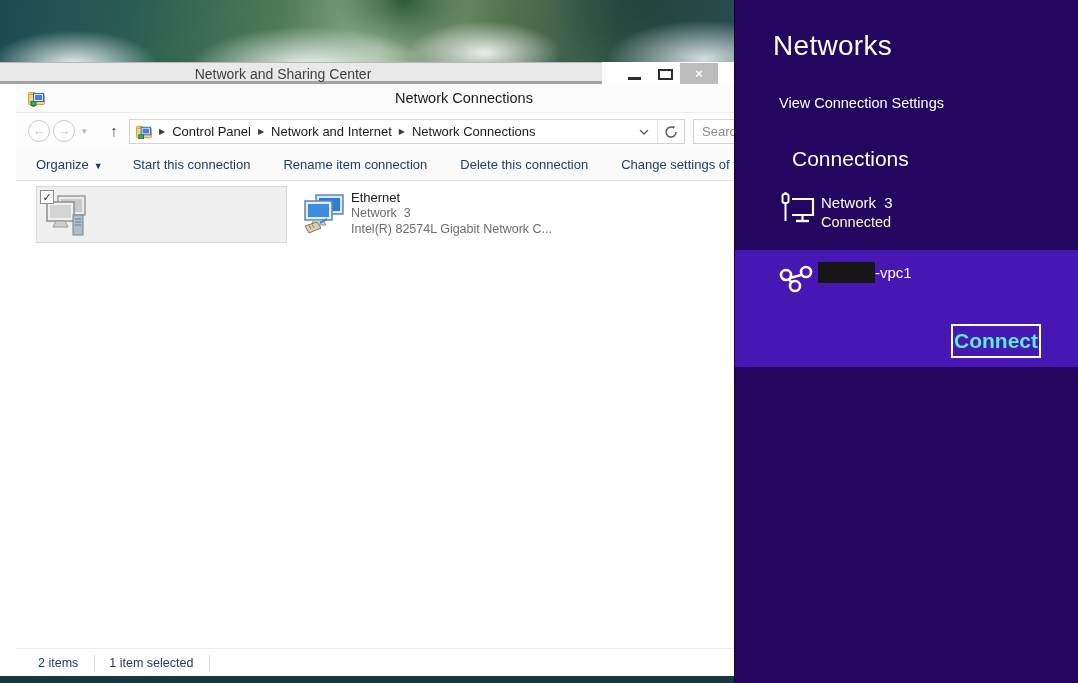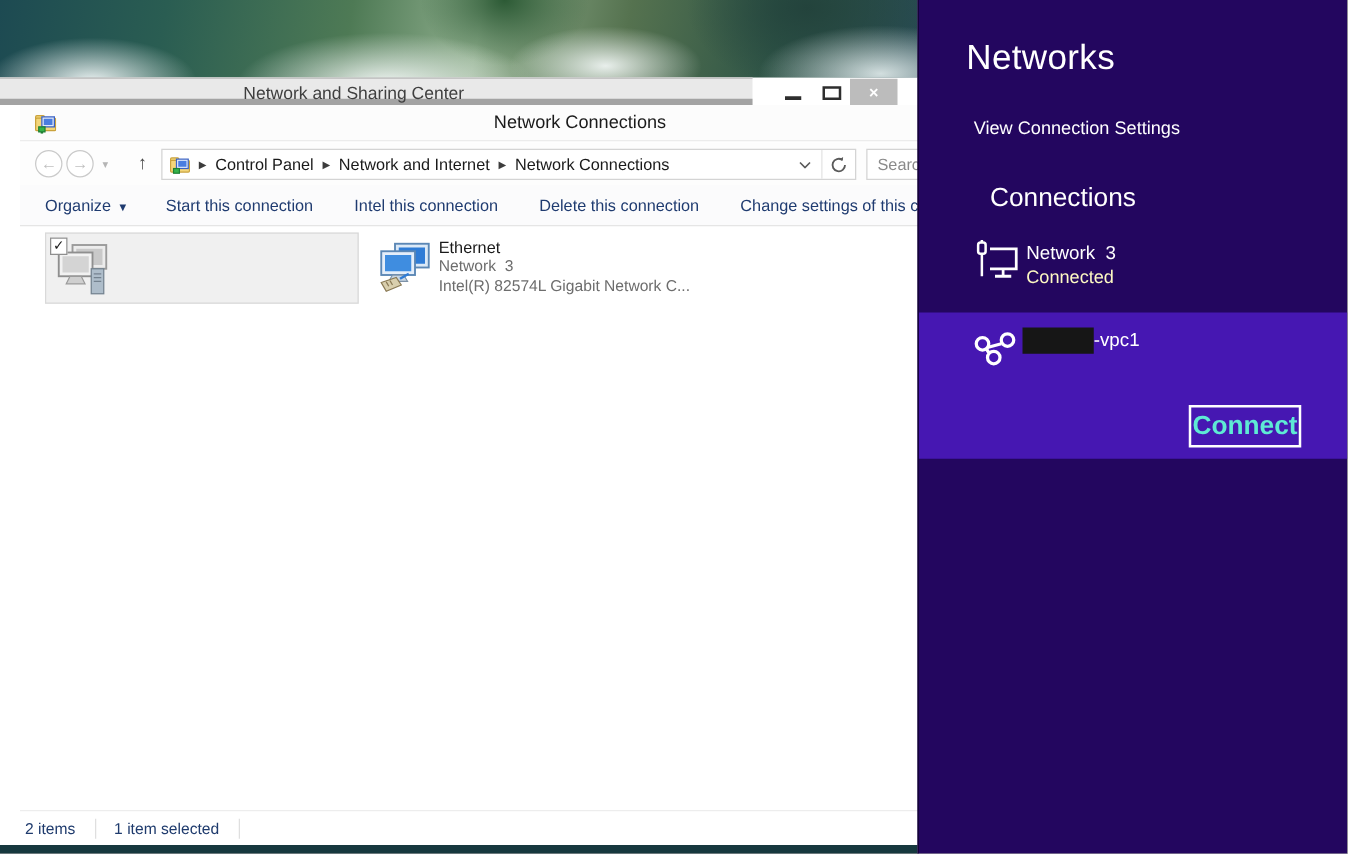--- a/index.html
+++ b/index.html
@@ -15,21 +15,21 @@
       radial-gradient(110px 45px at 66% 85%, rgba(248,252,252,.9), rgba(255,255,255,0) 70%),
       radial-gradient(140px 55px at 96% 95%, rgba(240,248,248,.85), rgba(255,255,255,0) 70%),
       radial-gradient(90px 70px at 55% 0%, #2c5a35, rgba(44,90,53,0) 75%),
       radial-gradient(120px 80px at 88% 10%, #23433c, rgba(35,67,60,0) 80%),
       linear-gradient(100deg, #1d4a52 0%, #2a5d52 18%, #4e7a55 38%, #8fae8d 52%, #55724f 68%, #2f5547 84%, #274a52 100%);
   }
   .desktop-strip { position:absolute; left:0; top:676px; width:734px; height:7px; background:#16383e; }
 
   
   .nsc-bar { position:absolute; left:0; top:62px; width:602px; height:22px;
-    background:#e9e9e9; border-top:1px solid #b9b9b9; border-bottom:5px solid #a3a3a3; }
+    background:#e9e9e9; border-top:1px solid #b9b9b9; border-bottom:3px solid #a3a3a3; }
   .nsc-title { position:absolute; left:0; top:3px; width:566px; text-align:center;
     font-size:14px; color:#3f3f3f; }
   .cap-min { position:absolute; left:628px; top:14px; width:13px; height:3px; background:#2e2e2e; cursor:pointer; }
   .cap-max { position:absolute; left:658px; top:6px; width:15px; height:11px; border:2px solid #2e2e2e; background:transparent; cursor:pointer; }
   .cap-close { position:absolute; left:680px; top:0; width:38px; height:21px; background:#bcbcbc;
     color:#fff; font-size:13px; font-weight:bold; text-align:center; line-height:21px; cursor:pointer; }
 
   
   .nc-window { position:absolute; left:16px; top:84px; width:734px; height:592px; background:#fff; overflow:hidden; }
 
@@ -74,21 +74,21 @@
   .conn-ico { width:46px; height:46px; margin:6px 4px 0 6px; flex:0 0 auto; }
   .conn-item.plain .conn-ico { margin-left:0; }
   .conn-text { padding-top:4px; overflow:hidden; }
   .conn-name { font-size:13px; color:#1a1a1a; line-height:16px; white-space:pre; }
   .conn-sub { font-size:12.5px; color:#6d6d6d; line-height:15.5px; white-space:pre; }
   .redact { display:inline-block; vertical-align:middle; background:#141414; }
   .redact-item { width:55px; height:15px; margin-right:1px; margin-top:-3px; }
 
   .statusbar { position:absolute; left:0; top:564px; width:734px; height:28px; background:#fff;
     border-top:1px solid #ededed; display:flex; align-items:center; }
-  .sb-text { font-size:12.5px; color:#1f3b6d; margin-left:4px; }
+  .sb-text { font-size:12.5px; color:#1f3b6d; margin-left:22px; }
   .sb-sep { width:1px; height:16px; background:#dfdfdf; margin-left:16px; }
   .sb-text.second { margin-left:14px; }
 
   
   .flyout { position:absolute; left:734px; top:0; width:344px; height:683px; background:#23065f;
     color:#fff; border-left:1px solid #10012f; overflow:hidden; }
   .fly-title { position:absolute; left:38px; top:30px; font-size:28px; font-weight:300; letter-spacing:.3px; }
   .fly-link { position:absolute; left:44px; top:95px; font-size:14.5px; cursor:pointer; }
   .fly-section { position:absolute; left:57px; top:147px; font-size:21px; font-weight:300; }
   .net-row { position:absolute; left:0; top:186px; width:344px; height:50px; cursor:pointer; }
@@ -168,21 +168,21 @@
       </div>
 
       <div class="search-box">
         <input type="text" placeholder="Search Network Connections" style="">
       </div>
     </div>
 
     <div class="toolbar">
       <span class="tb-item tb-organize"><span>Organize</span><span class="caret">▼</span></span>
       <span class="tb-item tb-cmd">Start this connection</span>
-      <span class="tb-item tb-cmd">Intel this connection</span>
+      <span class="tb-item tb-cmd">Rename item connection</span>
       <span class="tb-item tb-cmd">Delete this connection</span>
       <span class="tb-item tb-cmd">Change settings of this connection</span>
     </div>
 
     <div class="content">
 
       <div class="conn-item selected">
         <div class="checkbox">✓</div>
         <svg class="conn-ico" viewBox="0 0 46 46">
           <rect x="15" y="3" width="27" height="19" fill="#ececec" stroke="#9a9a9a" stroke-width="1.5"></rect>

